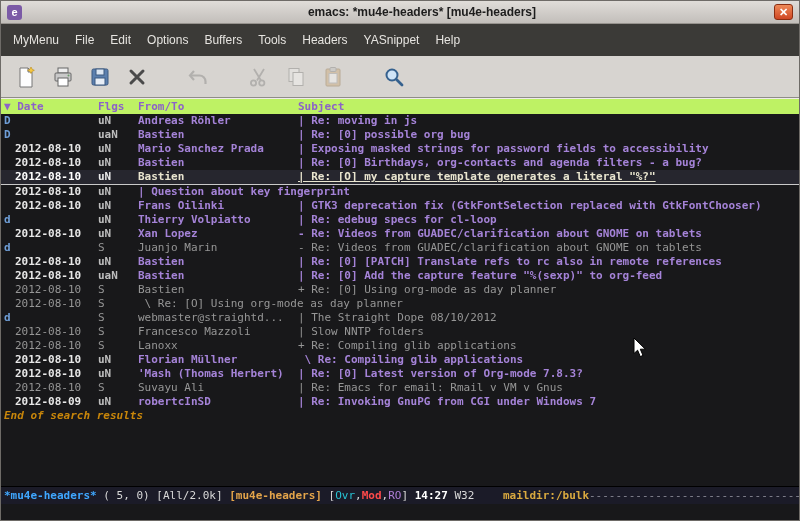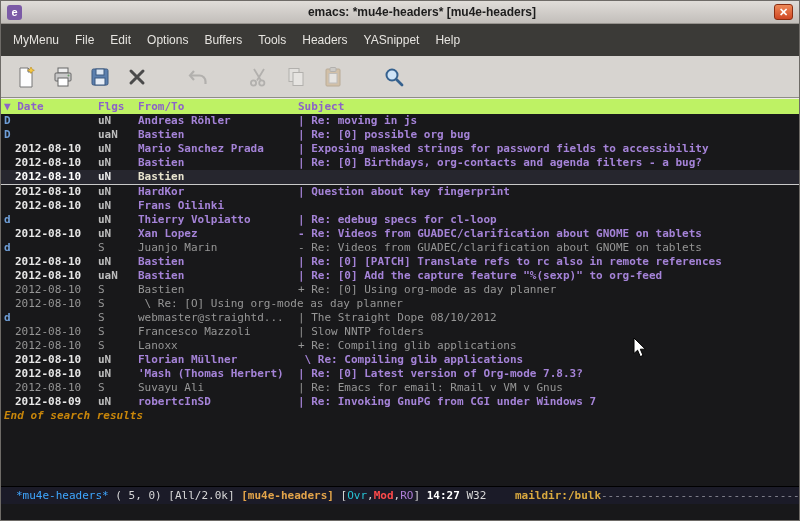--- a/index.html
+++ b/index.html
@@ -44,21 +44,21 @@
 
   .row.current { background:var(--current-bg); border-bottom:1px solid var(--current-underline); height:15px; font-weight:bold; color:var(--current-text); }
   .row.current .c-date { color:#ffffff; }
   .row.current .c-flags { color:#e8e8e8; }
   .row.current .c-subject { text-decoration:underline; }
 
   .end-line { color:var(--end-orange); font-style:italic; font-weight:bold; height:14px; line-height:14px; padding-left:3px; white-space:pre; }
 
   
   .mode-line { height:18px; flex:0 0 18px; line-height:17px; background:var(--modeline-bg); font-family:"DejaVu Sans Mono",monospace; font-size:11px; white-space:pre; overflow:hidden; padding-left:3px; border-top:1px solid #000; color:var(--ml-text); }
-  .ml-buffer { color:var(--ml-buffer); font-weight:normal;margin-left:12px; }
+  .ml-buffer { color:var(--ml-buffer); font-weight:bold; }
   .ml-plain { color:var(--ml-text); }
   .ml-mode { color:var(--ml-mode); font-weight:bold; }
   .ml-ovr { color:var(--ml-ovr); }
   .ml-mod { color:var(--ml-mod); font-weight:bold; }
   .ml-ro { color:var(--ml-ro); }
   .ml-time { color:#ffffff; font-weight:bold; }
   .ml-maildir { color:var(--ml-maildir); font-weight:bold;padding-left:22px; }
   .ml-dashes { color:#8a8a96; }
 
   .echo-area { height:16px; flex:0 0 16px; background:var(--bg); }
@@ -184,33 +184,34 @@
     <span class="c-date">2012-08-10</span>
     <span class="c-flags">uN</span>
     <span class="c-from">Bastien</span>
     <span class="c-subject">| Re: [0] Birthdays, org-contacts and agenda filters - a bug?</span>
   </div>
         <div class="row current unread">
     <span class="c-mark"></span>
     <span class="c-date">2012-08-10</span>
     <span class="c-flags">uN</span>
     <span class="c-from">Bastien</span>
-  </div>
-        <div class="row unread">
-    <span class="c-mark"></span>
-    <span class="c-date">2012-08-10</span>
-    <span class="c-flags">uN</span>
-    <span class="c-from">HardKor</span>
+    <span class="c-subject">| Re: [O] my capture template generates a literal "%?"</span>
+  </div>
+        <div class="row unread">
+    <span class="c-mark"></span>
+    <span class="c-date">2012-08-10</span>
+    <span class="c-flags">uN</span>
     <span class="c-subject">| Question about key fingerprint</span>
   </div>
         <div class="row unread">
     <span class="c-mark"></span>
     <span class="c-date">2012-08-10</span>
     <span class="c-flags">uN</span>
     <span class="c-from">Frans Oilinki</span>
+    <span class="c-subject">| GTK3 deprecation fix (GtkFontSelection replaced with GtkFontChooser)</span>
   </div>
         <div class="row unread">
     <span class="c-mark">d</span>
     <span class="c-date c-action">-&gt; trash 0</span>
     <span class="c-flags">uN</span>
     <span class="c-from">Thierry Volpiatto</span>
     <span class="c-subject">| Re: edebug specs for cl-loop</span>
   </div>
         <div class="row unread">
     <span class="c-mark"></span>

